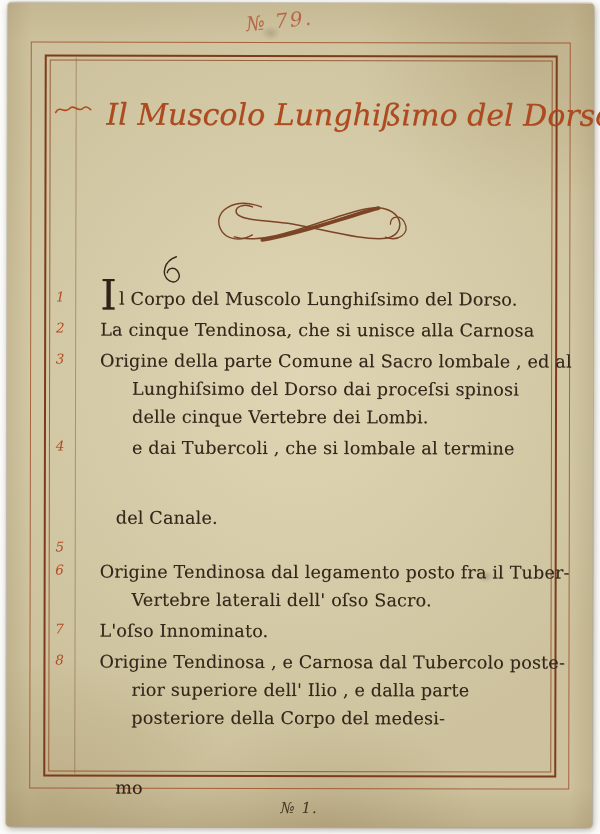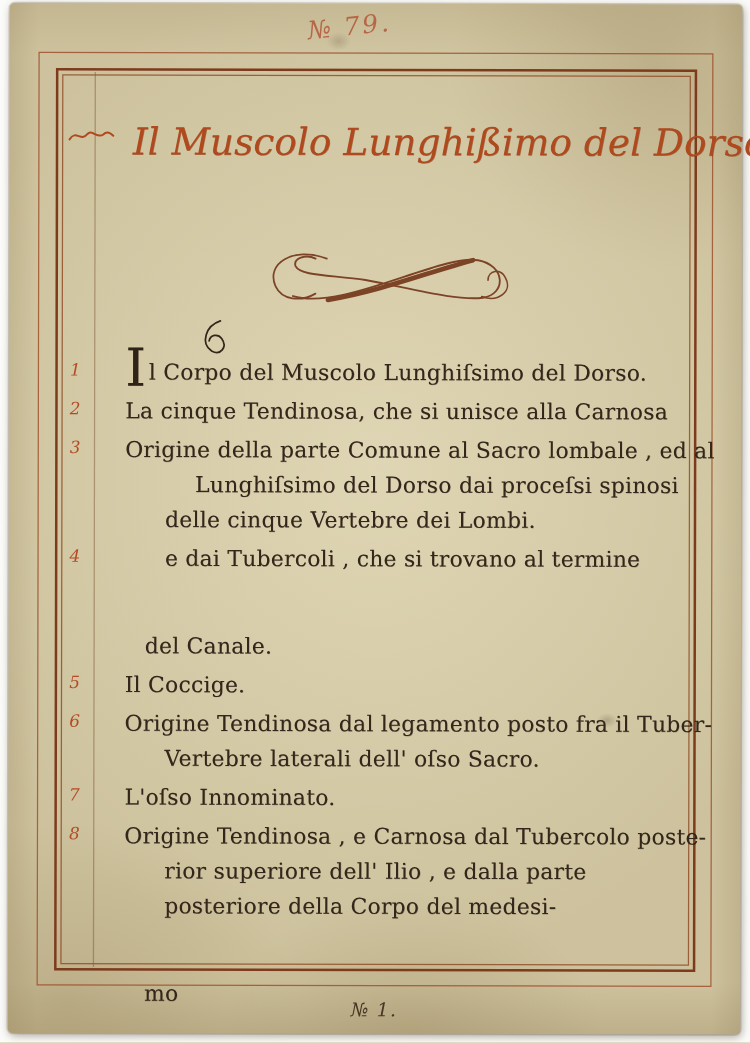--- a/index.html
+++ b/index.html
@@ -46,21 +46,21 @@
   .index{position:absolute;left:41px;top:282px;right:40px;}
   .row{display:flex;margin-bottom:3px;}
   .num{flex:0 0 24px;text-align:center;font-style:italic;font-size:13.5px;
     color:#b24c26;padding-top:4px;}
   .lines{margin-left:28px;flex:1;min-width:0;}
   .line{font-size:17.5px;line-height:28px;color:#33261a;
     white-space:nowrap;letter-spacing:0.2px;
     text-shadow:0.3px 0.3px 0.3px rgba(50,38,26,0.35);}
   .ind-1{margin-left:16px;margin-top:42px;}
   .ind-2{margin-left:32px;}
-  .ind-3{margin-left:56px;}
+  .ind-3{margin-left:32px;}
   .initial{font-size:42px;line-height:0;position:relative;top:5px;margin-right:2px;color:#2e2316;}
   .footer-number{
     position:absolute;left:0;right:0;bottom:10px;text-align:center;
     font-style:italic;font-size:15px;letter-spacing:1px;color:#473624;
   }
   .stain{position:absolute;border-radius:50%;pointer-events:none;}
   .stain-a{left:468px;top:565px;width:22px;height:16px;
     background:radial-gradient(closest-side, rgba(110,100,80,0.35), rgba(110,100,80,0) 75%);}
   .stain-b{left:250px;top:20px;width:26px;height:20px;
     background:radial-gradient(closest-side, rgba(120,105,85,0.30), rgba(120,105,85,0) 75%);}
@@ -126,30 +126,27 @@
     <div class="lines">
           <div class="line">Origine della parte Comune al Sacro lombale , ed al</div>
           <div class="line ind-3">Lunghiſsimo del Dorso dai proceſsi spinosi</div>
           <div class="line ind-2">delle cinque Vertebre dei Lombi.</div>
         </div>
   </div>
 
   <div class="row">
     <div class="num">4</div>
     <div class="lines">
-          <div class="line ind-2">e dai Tubercoli , che si trovano al termine</div>
+          <div class="line ind-2">e dai Tubercoli , che si lombale al termine</div>
           <div class="line ind-1">del Canale.</div>
         </div>
   </div>
 
   <div class="row">
     <div class="num">5</div>
-    <div class="lines">
-          <div class="line">Il Coccige.</div>
-        </div>
   </div>
 
   <div class="row">
     <div class="num">6</div>
     <div class="lines">
           <div class="line">Origine Tendinosa dal legamento posto fra il Tuber-</div>
           <div class="line ind-2">Vertebre laterali dell' oſso Sacro.</div>
         </div>
   </div>
 

